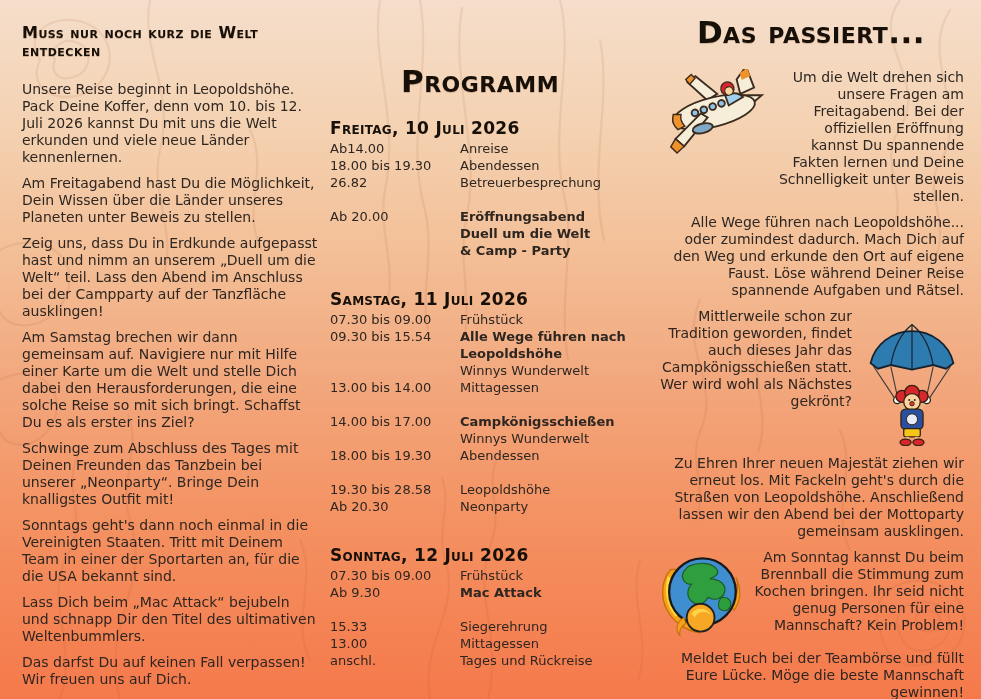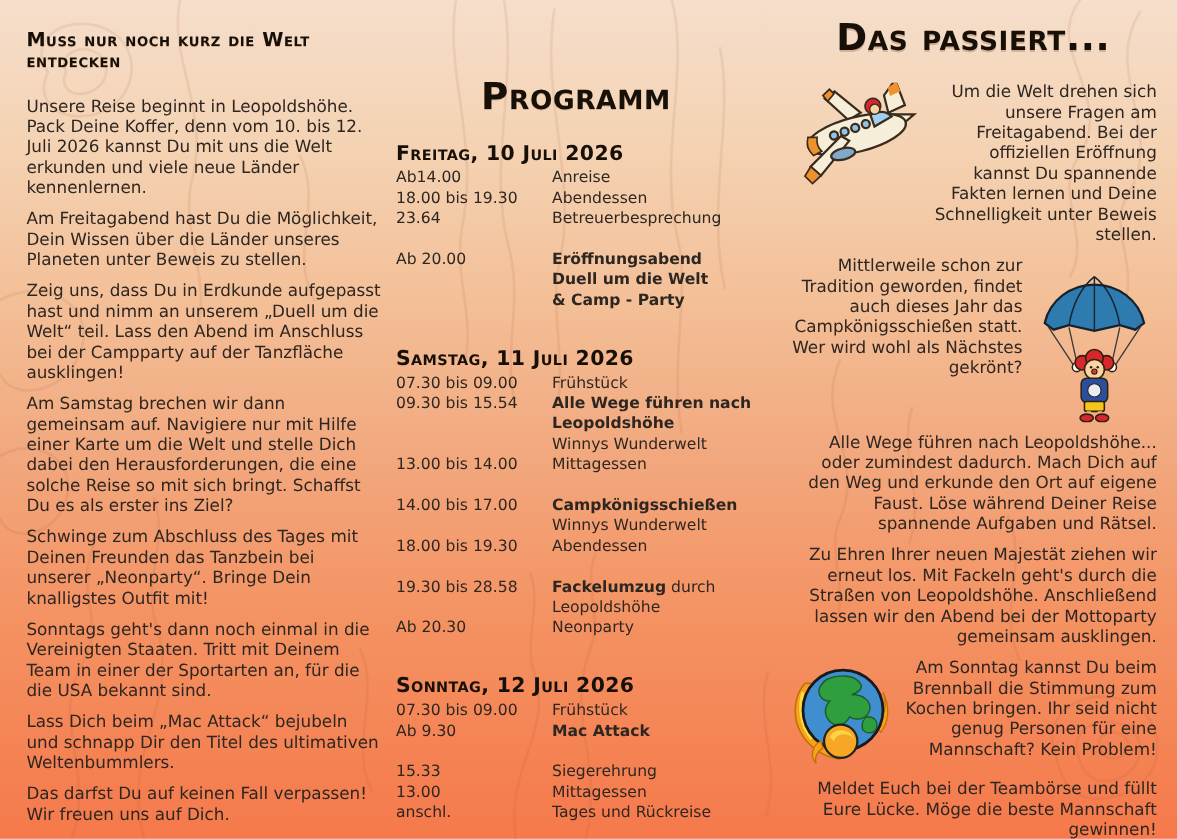--- a/index.html
+++ b/index.html
@@ -115,21 +115,21 @@
               <div class="activity-line"><span>Anreise</span></div>
             </div>
           </div>
           <div class="program-row">
             <div class="time-cell">18.00 bis 19.30</div>
             <div class="activity-cell">
               <div class="activity-line"><span>Abendessen</span></div>
             </div>
           </div>
           <div class="program-row">
-            <div class="time-cell">23.64</div>
+            <div class="time-cell">26.82</div>
             <div class="activity-cell">
               <div class="activity-line"><span>Betreuerbesprechung</span></div>
             </div>
           </div>
           <div class="program-row gap">
             <div class="time-cell">Ab 20.00</div>
             <div class="activity-cell">
               <div class="activity-line"><span class="b">Eröffnungsabend</span></div>
               <div class="activity-line"><span class="b">Duell um die Welt</span></div>
               <div class="activity-line"><span class="b">&amp; Camp - Party</span></div>
@@ -167,21 +167,20 @@
           </div>
           <div class="program-row">
             <div class="time-cell">18.00 bis 19.30</div>
             <div class="activity-cell">
               <div class="activity-line"><span>Abendessen</span></div>
             </div>
           </div>
           <div class="program-row gap">
             <div class="time-cell">19.30 bis 28.58</div>
             <div class="activity-cell">
-              <div class="activity-line"><span class="b">Fackelumzug</span><span> durch</span></div>
               <div class="activity-line"><span>Leopoldshöhe</span></div>
             </div>
           </div>
           <div class="program-row">
             <div class="time-cell">Ab 20.30</div>
             <div class="activity-cell">
               <div class="activity-line"><span>Neonparty</span></div>
             </div>
           </div>
         </div>
@@ -242,20 +241,24 @@
             <path d="M76,32 q13,-3 18,6 l-17,5 z" fill="#9fd1ee"></path>
             <circle cx="80" cy="25" r="7" fill="#d9262c" stroke-width="1.5"></circle>
             <circle cx="81" cy="28" r="4.5" fill="#fbd3a0" stroke-width="1.2"></circle>
             <polygon points="52,50 20,74 13,64 46,44" fill="#f7eeda"></polygon>
             <polygon points="20,74 13,64 6,71 11,79" fill="#f0922b" stroke-width="1.5"></polygon>
             <ellipse cx="44" cy="60" rx="11" ry="5" fill="#7fa8c9"></ellipse>
           </g>
         </svg>
       </div>
       <p class="rtext">Um die Welt drehen sich unsere Fragen am Freitagabend. Bei der offiziellen Eröffnung kannst Du spannende Fakten lernen und Deine Schnelligkeit unter Beweis stellen.</p>
+    </div>
+
+    <div class="rblock">
+      <p class="wide">Alle Wege führen nach Leopoldshöhe... oder zumindest dadurch. Mach Dich auf den Weg und erkunde den Ort auf eigene Faust. Löse während Deiner Reise spannende Aufgaben und Rätsel.</p>
     </div>
 
     <div class="rblock">
       <p class="rtext">Mittlerweile schon zur Tradition geworden, findet auch dieses Jahr das Campkönigsschießen statt. Wer wird wohl als Nächstes gekrönt?</p>
       <div class="rimg">
         <svg width="104" height="138" viewBox="0 0 110 150">
           <g stroke="#16222e" stroke-width="2">
             <path d="M10,60 A46,44 0 0 1 100,60 L92,66 L78,62 L55,67 L32,62 L18,66 Z" fill="#2e7bb0"></path>
             <path d="M32,62 A46,70 0 0 1 55,18" fill="none" stroke-width="1.3"></path>
             <path d="M78,62 A46,70 0 0 0 55,18" fill="none" stroke-width="1.3"></path>
@@ -285,24 +288,20 @@
             <line x1="50" y1="140" x2="50" y2="144" stroke="#e8b583" stroke-width="4"></line>
             <line x1="60" y1="140" x2="60" y2="144" stroke="#e8b583" stroke-width="4"></line>
             <ellipse cx="48" cy="146" rx="6" ry="3.5" fill="#d9262c"></ellipse>
             <ellipse cx="62" cy="146" rx="6" ry="3.5" fill="#d9262c"></ellipse>
           </g>
         </svg>
       </div>
     </div>
 
     <div class="rblock">
-      <p class="wide">Alle Wege führen nach Leopoldshöhe... oder zumindest dadurch. Mach Dich auf den Weg und erkunde den Ort auf eigene Faust. Löse während Deiner Reise spannende Aufgaben und Rätsel.</p>
-    </div>
-
-    <div class="rblock">
       <p class="wide">Zu Ehren Ihrer neuen Majestät ziehen wir erneut los. Mit Fackeln geht's durch die Straßen von Leopoldshöhe. Anschließend lassen wir den Abend bei der Mottoparty gemeinsam ausklingen.</p>
     </div>
 
     <div class="rblock">
       <div class="rimg">
         <svg width="88" height="92" viewBox="0 0 95 99">
           <path d="M14,22 C4,32 2,52 10,66 C16,78 30,88 44,90 C34,82 22,74 18,60 C14,46 16,32 24,22 Z" fill="#f7a21b" stroke="#c47208" stroke-width="1.5"></path>
           <path d="M12,30 C8,44 10,60 20,72" fill="none" stroke="#ffd93e" stroke-width="3"></path>
           <path d="M78,60 C86,52 88,40 84,30 C90,42 90,56 82,66 Z" fill="#f7a21b" stroke="#c47208" stroke-width="1.2"></path>
           <circle cx="48" cy="46" r="36" fill="#3e8ed0" stroke="#1a1a1a" stroke-width="2.5"></circle>

